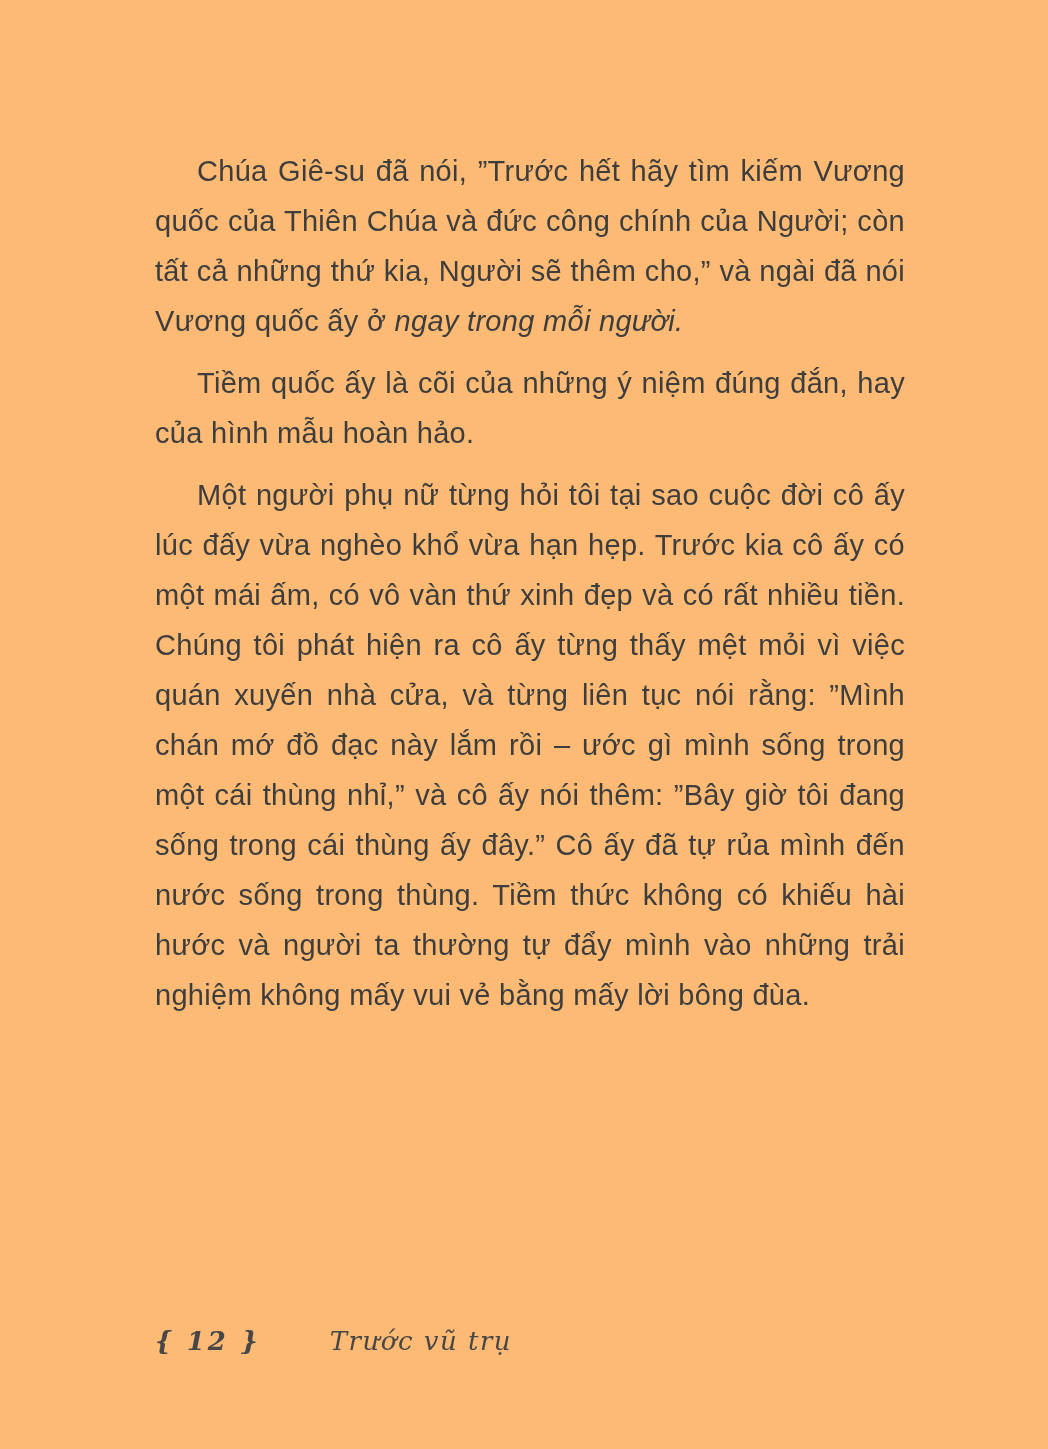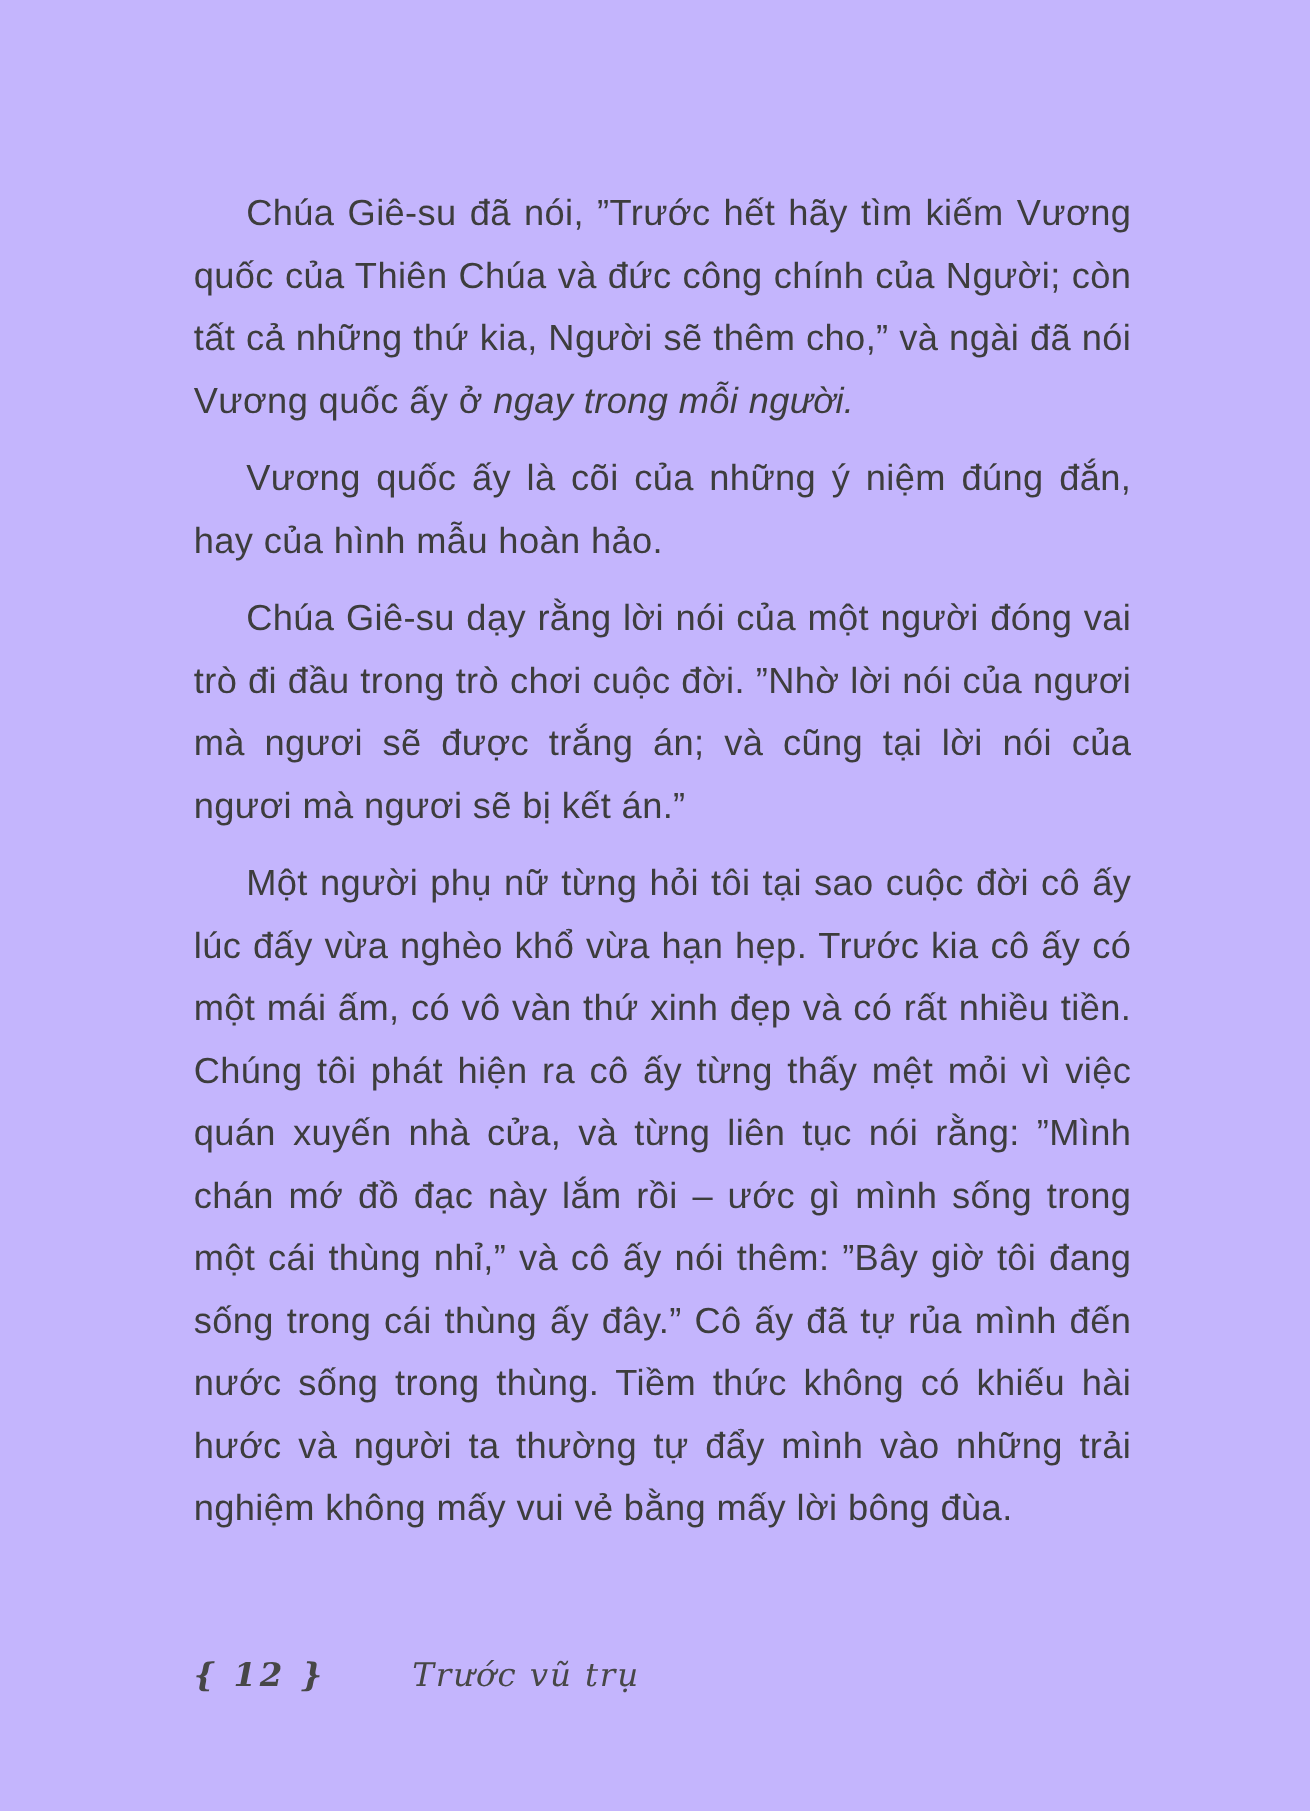--- a/index.html
+++ b/index.html
@@ -52,26 +52,25 @@
     letter-spacing: 3px;
     margin-right: 69px;
   }
   .book-title {
     letter-spacing: 1.5px;
   }
 </style>
 </head>
 <body>
 
-<div class="page" style="background: #c4b5fd;">
+<div class="page" style="background: #fdba74;">
 
   <div class="body-text" style="color: rgb(61, 61, 61);">
       <p><span>Chúa Giê-su đã nói, ”Trước hết hãy tìm kiếm Vương quốc của Thiên Chúa và đức công chính của Người; còn tất cả những thứ kia, Người sẽ thêm cho,” và ngài đã nói Vương quốc ấy ở </span><span class="italic">ngay trong mỗi người.</span></p>
-      <p><span>Vương quốc ấy là cõi của những ý niệm đúng đắn, hay của hình mẫu hoàn hảo.</span></p>
-      <p><span>Chúa Giê-su dạy rằng lời nói của một người đóng vai trò đi đầu trong trò chơi cuộc đời. ”Nhờ lời nói của ngươi mà ngươi sẽ được trắng án; và cũng tại lời nói của ngươi mà ngươi sẽ bị kết án.”</span></p>
+      <p><span>Tiềm quốc ấy là cõi của những ý niệm đúng đắn, hay của hình mẫu hoàn hảo.</span></p>
       <p><span>Một người phụ nữ từng hỏi tôi tại sao cuộc đời cô ấy lúc đấy vừa nghèo khổ vừa hạn hẹp. Trước kia cô ấy có một mái ấm, có vô vàn thứ xinh đẹp và có rất nhiều tiền. Chúng tôi phát hiện ra cô ấy từng thấy mệt mỏi vì việc quán xuyến nhà cửa, và từng liên tục nói rằng: ”Mình chán mớ đồ đạc này lắm rồi – ước gì mình sống trong một cái thùng nhỉ,” và cô ấy nói thêm: ”Bây giờ tôi đang sống trong cái thùng ấy đây.” Cô ấy đã tự rủa mình đến nước sống trong thùng. Tiềm thức không có khiếu hài hước và người ta thường tự đẩy mình vào những trải nghiệm không mấy vui vẻ bằng mấy lời bông đùa.</span></p>
     </div>
 
   <div class="footer" style="color: rgb(71, 71, 71);">
     <span class="page-marker">{ 12 }</span><span class="book-title">Trước vũ trụ</span>
   </div>
 
 </div>
 
 </body></html>

